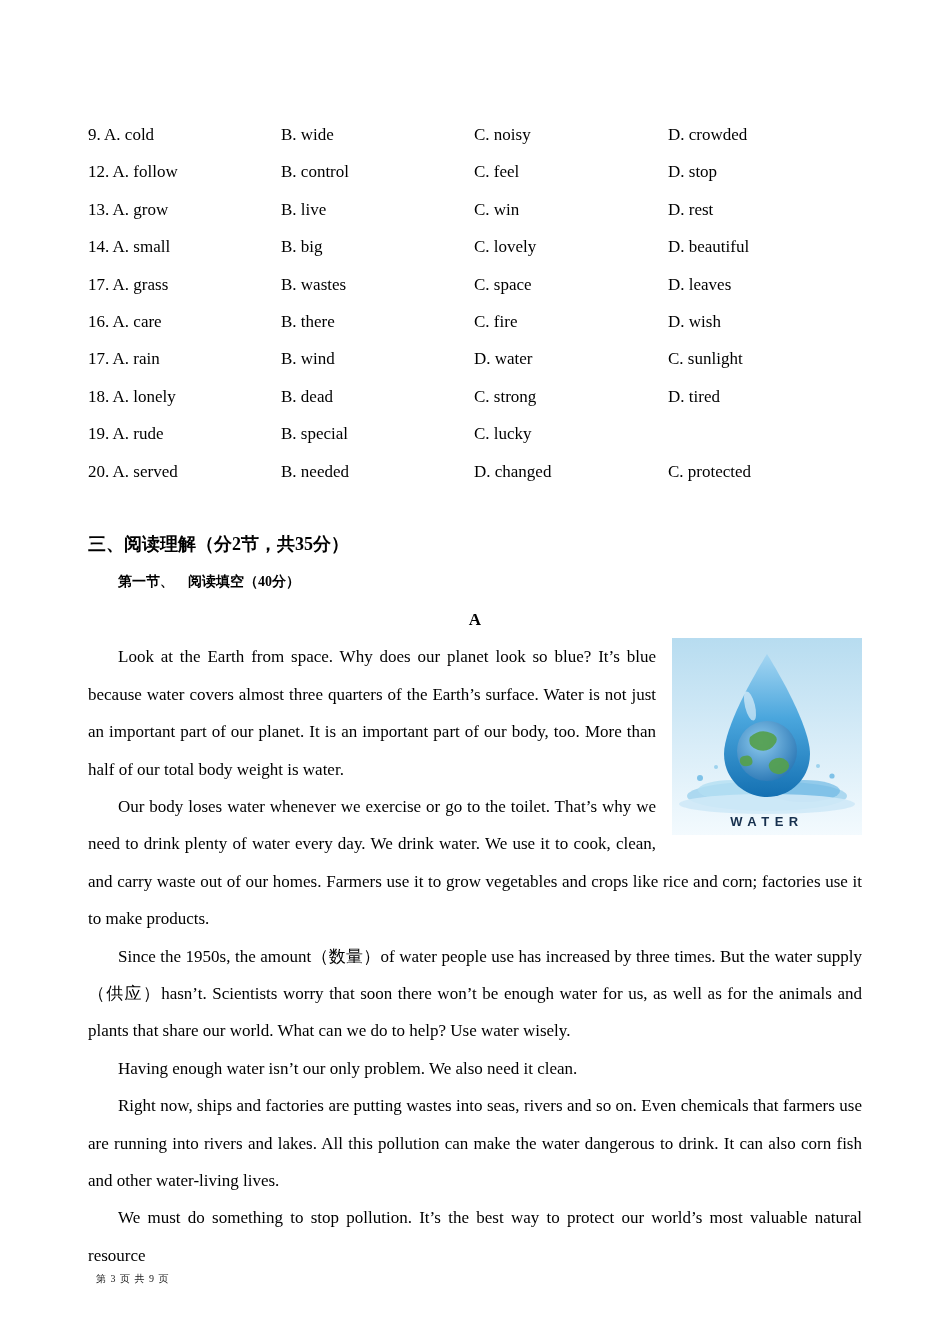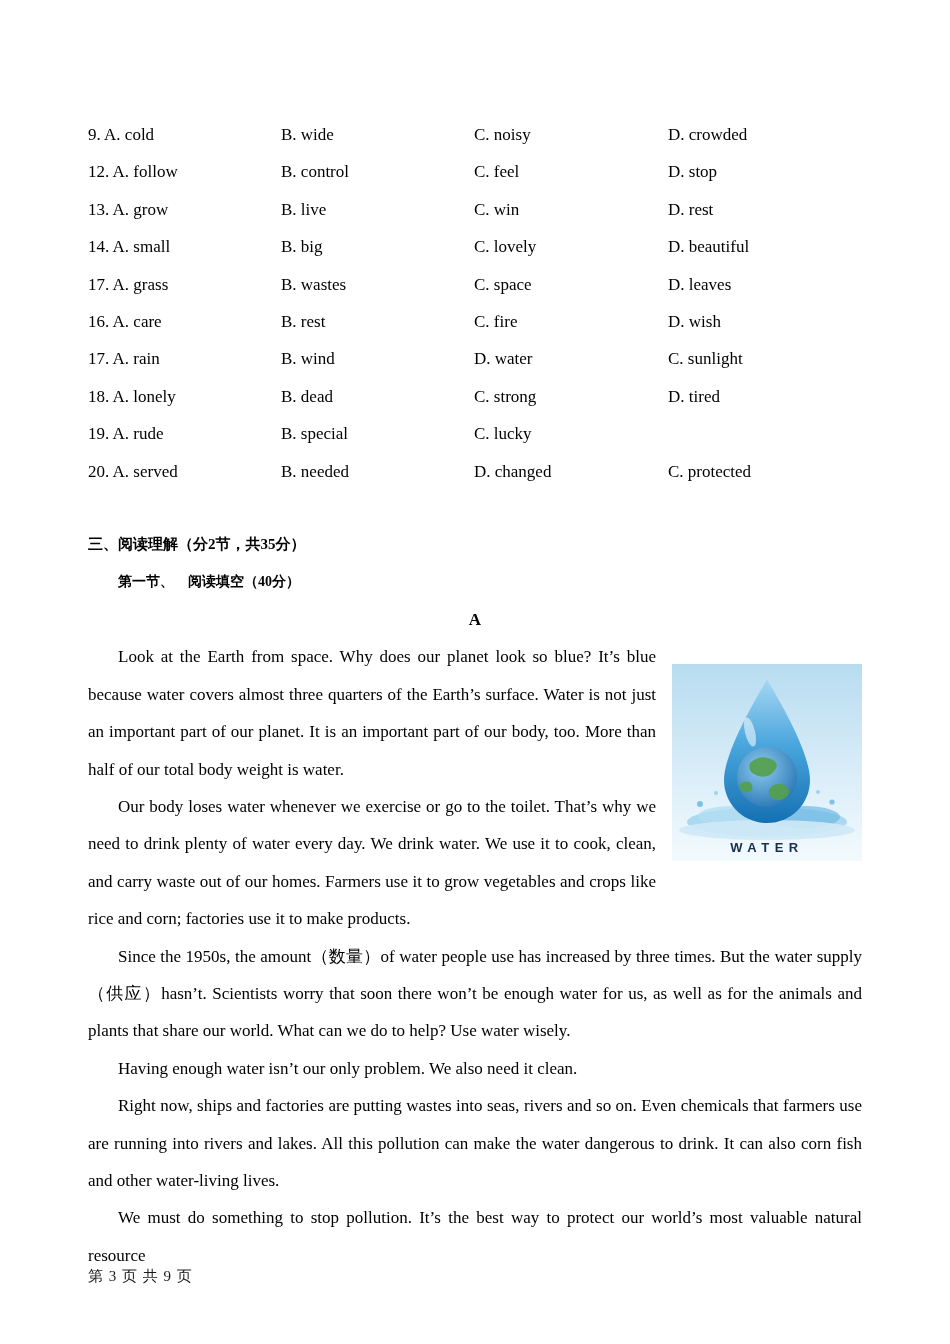--- a/index.html
+++ b/index.html
@@ -21,21 +21,21 @@
     display: grid;
     grid-template-columns: 193px 193px 194px 1fr;
   }
   .q-cell {
     font-size: 17px;
     line-height: 37.4px;
     white-space: nowrap;
   }
   
   .section-title {
-    font-size: 15px;
+    font-size: 18px;
     font-weight: bold;
     line-height: 37.4px;
     margin-top: 36px;
     white-space: pre-wrap;
   }
   .subsection-title {
     font-size: 14px;
     font-weight: bold;
     line-height: 37.4px;
     padding-left: 30px;
@@ -57,29 +57,28 @@
   .underline {
     text-underline-offset: 4px;
   }
   
   .water-figure {
     float: right;
     width: 190px;
     height: 197px;
     margin-left: 16px;
     margin-bottom: 15px;
-    margin-top: 26px;
   }
   .water-figure svg { display: block; }
   
   .footer {
     position: absolute;
-    left: 88px;
+    left: 96px;
     bottom: 58px;
-    font-size: 15px;
+    font-size: 10px;
     color: #1a1a1a;
     letter-spacing: 1px;
   }
 </style>
 </head>
 <body>
 
 <div class="page">
 
   <section>
@@ -114,21 +113,21 @@
 
     <div class="q-row">
       <span class="q-cell"><span>17.</span> <span>A. grass</span></span>
       <span class="q-cell">B. wastes</span>
       <span class="q-cell">C. space</span>
       <span class="q-cell">D. leaves</span>
     </div>
 
     <div class="q-row">
       <span class="q-cell"><span>16.</span> <span>A. care</span></span>
-      <span class="q-cell">B. rest</span>
+      <span class="q-cell">B. there</span>
       <span class="q-cell">C. fire</span>
       <span class="q-cell">D. wish</span>
     </div>
 
     <div class="q-row">
       <span class="q-cell"><span>17.</span> <span>A. rain</span></span>
       <span class="q-cell">B. wind</span>
       <span class="q-cell">D. water</span>
       <span class="q-cell">C. sunlight</span>
     </div>

